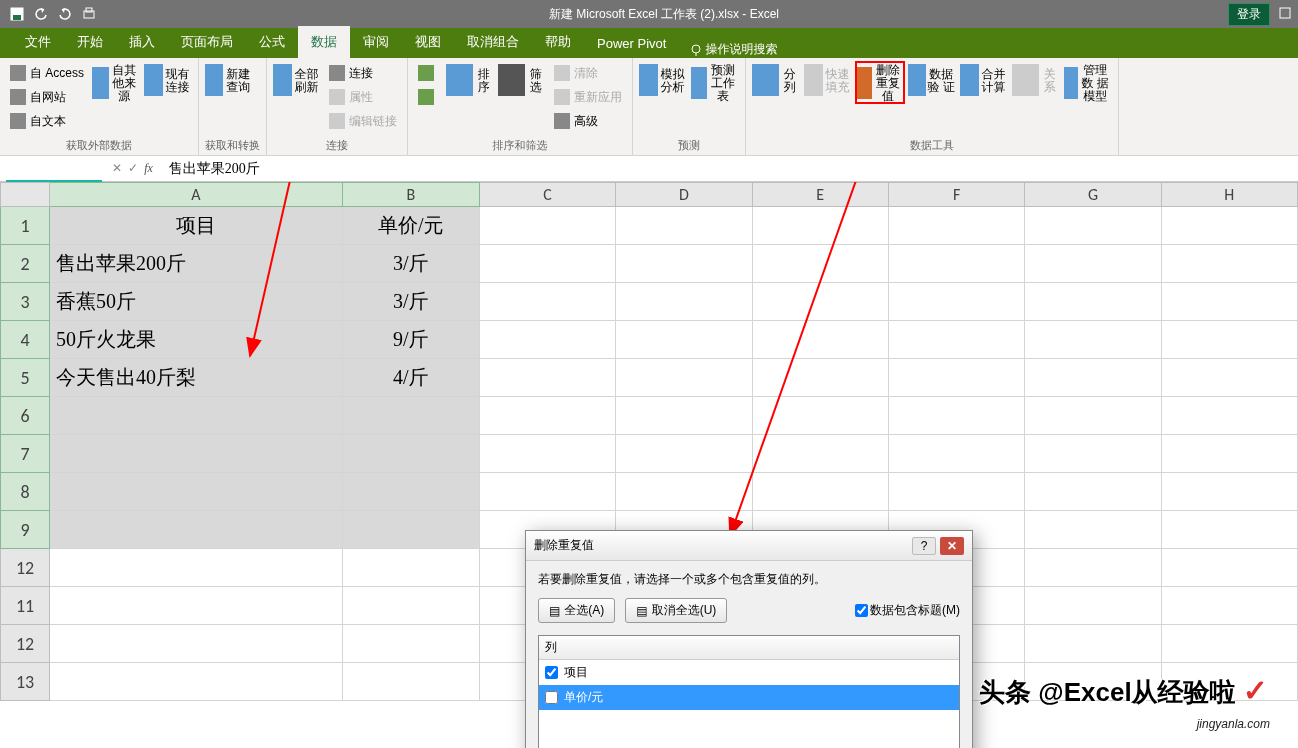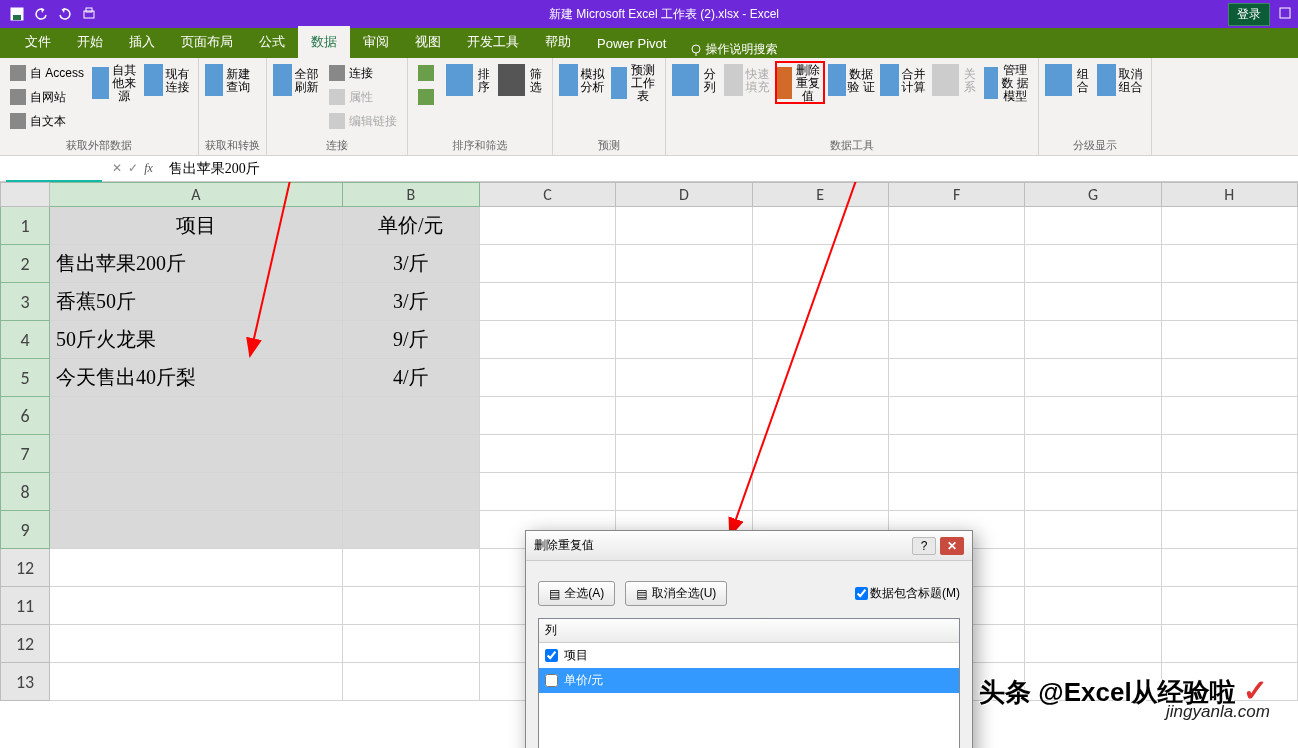--- a/index.html
+++ b/index.html
@@ -1,19 +1,19 @@
 <!DOCTYPE html>
 <html><head>
 <meta charset="utf-8">
 <style>
 * { margin: 0; padding: 0; box-sizing: border-box; font-family: "Microsoft YaHei", SimSun, sans-serif; }
 body { background: #fff; font-size: 12px; overflow: hidden; width: 1298px; height: 748px; position: relative; }
 
 
-.titlebar { height: 28px; background: #6d28d9; display: flex; align-items: center; color: #fff; }
+.titlebar { height: 28px; background: #737373; display: flex; align-items: center; color: #fff; }
 .titlebar .qat { display: flex; gap: 2px; margin-left: 6px; align-items: center; }
 .titlebar .qat .ic { width: 22px; height: 22px; display:flex; align-items:center; justify-content:center; cursor:pointer; }
 .titlebar .title { flex:1; text-align:center; font-size: 12px; }
 .titlebar .right-btns { display:flex; align-items:center; margin-right:6px; gap:8px;}
 .login-btn { background:#0d5c38; padding: 2px 8px; font-size:12px; border:1px solid #3a8a67;}
 
 
 .tabs { height: 30px; background:#4d7c0f; display:flex; align-items:flex-end; padding-left:12px; color:#fff; }
 .tab { padding: 7px 13px; font-size:13px; cursor:pointer; }
 .tab.active { background:#f3f2f1; color:#217346; }
@@ -68,21 +68,21 @@
 .listbox .lb-head { background:linear-gradient(#fdfdfd,#ececec); border-bottom:1px solid #ccc; padding:3px 6px;}
 .listbox .lb-row { padding:4px 6px; display:flex; align-items:center; gap:6px;}
 .lb-row.sel { background:#3399ff; color:#fff;}
 .ck { width:13px; height:13px;}
 
 
 .arrow-line { position:absolute; z-index:5; pointer-events:none;}
 
 
 .wm1 { position:absolute; right:30px; bottom:38px; font-size:26px; font-weight:bold; color:#000; z-index:20; text-shadow:1px 1px 0 #fff,-1px -1px 0 #fff;}
-.wm2 { position:absolute; right:28px; bottom:26px; font-size:17px; color:#222; z-index:20; font-style:italic;margin-top:16px;}
+.wm2 { position:absolute; right:28px; bottom:17px; font-size:12px; color:#222; z-index:20; font-style:italic;margin-top:16px;}
 .wm1 .ch { color:#e03030; font-size:30px;}
 </style>
 </head>
 <body>
 
 <div class="titlebar">
   <div class="qat">
     <div class="ic">
         <svg width="14" height="14">
           <rect x="1" y="1" width="12" height="12" fill="#fff" stroke="#fff"></rect>
@@ -119,21 +119,21 @@
 
 <div class="tabs">
   <div class="tab">文件</div>
   <div class="tab">开始</div>
   <div class="tab">插入</div>
   <div class="tab">页面布局</div>
   <div class="tab">公式</div>
   <div class="tab active">数据</div>
   <div class="tab">审阅</div>
   <div class="tab">视图</div>
-  <div class="tab">开发工具</div>
+  <div class="tab">取消组合</div>
   <div class="tab">帮助</div>
   <div class="tab">Power Pivot</div>
   <div class="tell-me">
     <svg class="bulb">
         <circle cx="7" cy="6" r="4" fill="none" stroke="#fff"></circle>
         <line x1="7" y1="10" x2="7" y2="13" stroke="#fff"></line>
       </svg>
     <span>操作说明搜索</span>
   </div>
 </div>
@@ -214,20 +214,34 @@
           </div>
       </div>
       <div class="big-btn">
           <div class="bic"></div>
           <div class="lbl">排序</div>
         </div>
       <div class="big-btn">
           <div class="bic" style="background:#555;"></div>
           <div class="lbl">筛选</div>
         </div>
+      <div class="stacked">
+        <div class="small-btn dim">
+            <span class="sic"></span>
+            <span>清除</span>
+          </div>
+        <div class="small-btn dim">
+            <span class="sic"></span>
+            <span>重新应用</span>
+          </div>
+        <div class="small-btn">
+            <span class="sic"></span>
+            <span>高级</span>
+          </div>
+      </div>
     </div>
     <div class="grp-label">排序和筛选</div>
   </div>
 
   <div class="group">
     <div class="grp-content">
       <div class="big-btn">
           <div class="bic"></div>
           <div class="lbl">模拟分析</div>
         </div>
@@ -270,33 +284,20 @@
         </div>
       <div class="big-btn">
           <div class="bic"></div>
           <div class="lbl">管理数
 据模型</div>
         </div>
     </div>
     <div class="grp-label">数据工具</div>
   </div>
 
-  <div class="group">
-    <div class="grp-content">
-      <div class="big-btn">
-          <div class="bic"></div>
-          <div class="lbl">组合</div>
-        </div>
-      <div class="big-btn">
-          <div class="bic"></div>
-          <div class="lbl">取消组合</div>
-        </div>
-    </div>
-    <div class="grp-label">分级显示</div>
-  </div>
 </div>
 
 <div class="formula-bar">
   <input class="namebox" value="A2" style="">
   <div class="fb-icons">
     <span>✕</span>
     <span>✓</span>
     <span class="fx">fx</span>
   </div>
   <div class="formula-input">售出苹果200斤</div>
@@ -462,20 +463,21 @@
       </tbody>
     </table>
 
   <div class="dialog">
     <div class="dlg-title">
       <span class="t">删除重复值</span>
       <div class="wbtn help-q">?</div>
       <div class="wbtn close-x">✕</div>
     </div>
     <div class="dlg-body">
+      <div>若要删除重复值，请选择一个或多个包含重复值的列。</div>
       <div class="dlg-row">
         <div class="win-btn">
             <span>▤</span>
             <span>全选(A)</span>
           </div>
         <div class="win-btn">
             <span>▤</span>
             <span>取消全选(U)</span>
           </div>
         <label class="right-cb">

